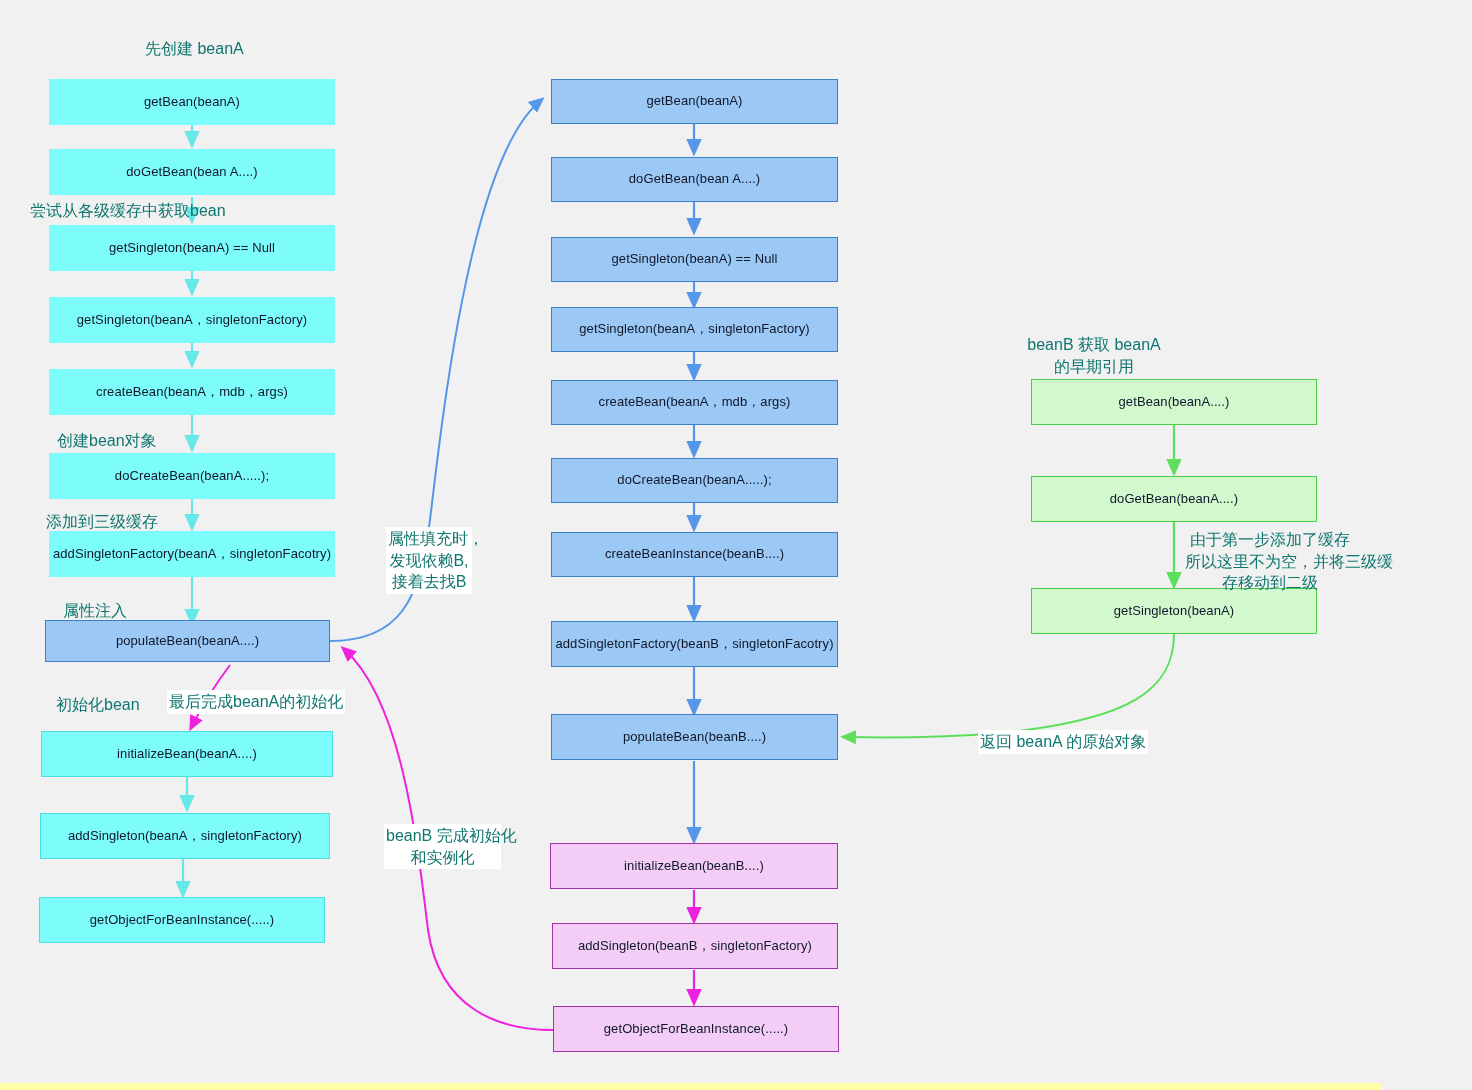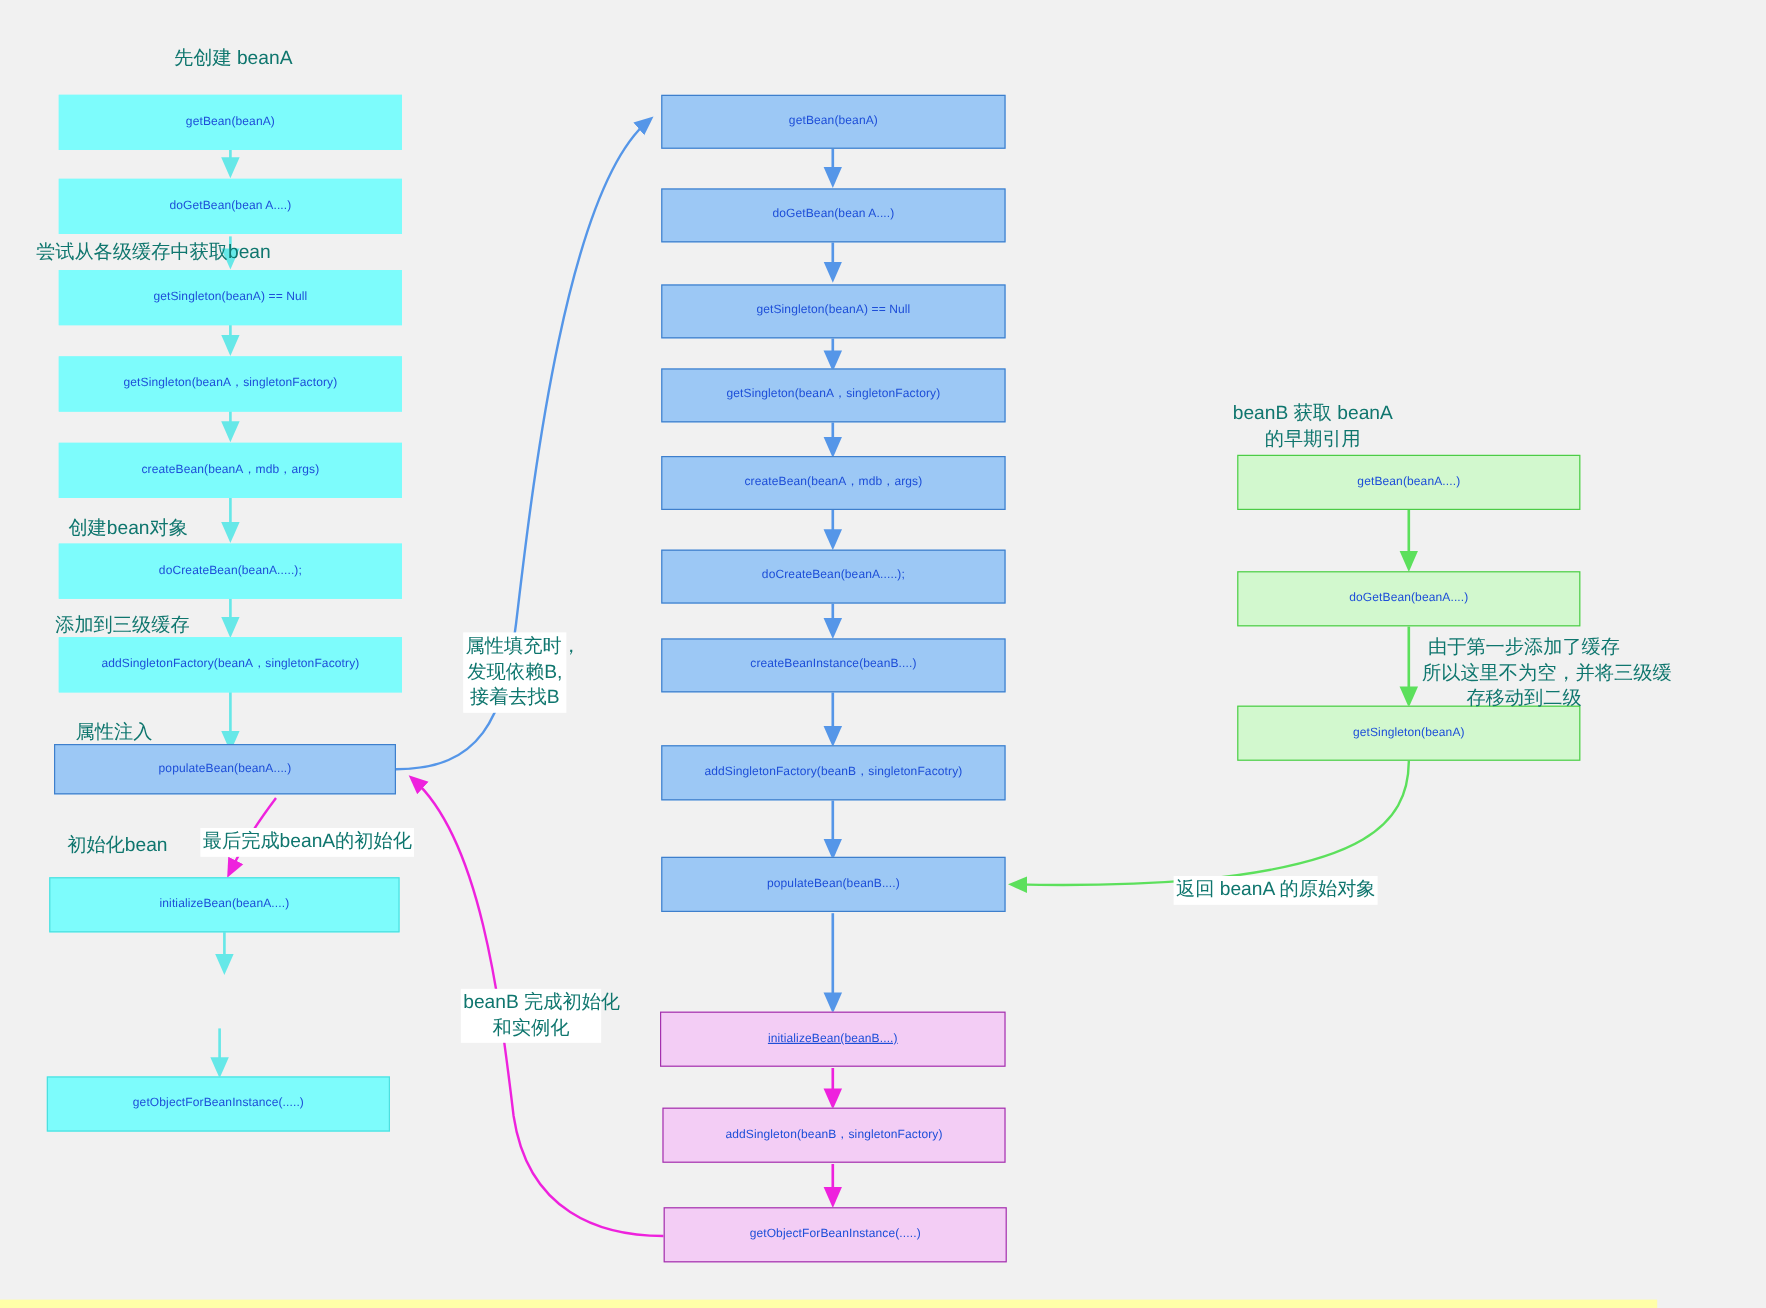--- a/index.html
+++ b/index.html
@@ -29,22 +29,22 @@
     height: 1090px;
     pointer-events: none;
   }
   .node {
     position: absolute;
     box-sizing: border-box;
     display: flex;
     align-items: center;
     justify-content: center;
     text-align: center;
-    font-size: 10px;
-    color: #1d4ed8;
+    font-size: 13px;
+    color: #0f172a;
     line-height: 1.25;
     letter-spacing: .1px;
     white-space: pre;
   }
   .node.cyan        { background: #7dfcfc; border: 1px solid #7dfcfc; }
   .node.cyan-b      { background: #7dfcfc; border: 1.6px solid #4ddfdf; }
   .node.blue        { background: #9cc8f5; border: 1.6px solid #3e7fcc; }
   .node.green       { background: #d2f8ce; border: 1.8px solid #4bcc46; }
   .node.magenta     { background: #f3cdf5; border: 1.8px solid #a331ad; }
 
@@ -140,38 +140,39 @@
 
   <div class="node cyan" style="left:49px; top:79px; width:286px; height:46px;">getBean(beanA)</div>
   <div class="node cyan" style="left:49px; top:149px; width:286px; height:46px;">doGetBean(bean A....)</div>
   <div class="node cyan" style="left:49px; top:225px; width:286px; height:46px;">getSingleton(beanA) == Null</div>
   <div class="node cyan" style="left:49px; top:297px; width:286px; height:46px;">getSingleton(beanA，singletonFactory)</div>
   <div class="node cyan" style="left:49px; top:369px; width:286px; height:46px;">createBean(beanA，mdb，args)</div>
   <div class="node cyan" style="left:49px; top:453px; width:286px; height:46px;">doCreateBean(beanA.....);</div>
   <div class="node cyan" style="left:49px; top:531px; width:286px; height:46px;">addSingletonFactory(beanA，singletonFacotry)</div>
   <div class="node blue" style="left:45px; top:620px; width:285px; height:42px;">populateBean(beanA....)</div>
   <div class="node cyan-b" style="left:41px; top:731px; width:292px; height:46px;">initializeBean(beanA....)</div>
+  <div class="node cyan-b" style="left:40px; top:813px; width:290px; height:46px;">addSingleton(beanA，singletonFactory)</div>
   <div class="node cyan-b" style="left:39px; top:897px; width:286px; height:46px;">getObjectForBeanInstance(.....)</div>
 
   <div class="label plain" style="left:6px; top:200px;margin-left:24px;">尝试从各级缓存中获取bean</div>
   <div class="label plain" style="left:57px; top:430px;">创建bean对象</div>
   <div class="label plain" style="left:46px; top:511px;">添加到三级缓存</div>
   <div class="label plain" style="left:63px; top:600px;">属性注入</div>
   <div class="label plain" style="left:56px; top:694px;">初始化bean</div>
 
   <div class="node blue" style="left:551px; top:79px; width:287px; height:45px;">getBean(beanA)</div>
   <div class="node blue" style="left:551px; top:157px; width:287px; height:45px;">doGetBean(bean A....)</div>
   <div class="node blue" style="left:551px; top:237px; width:287px; height:45px;">getSingleton(beanA) == Null</div>
   <div class="node blue" style="left:551px; top:307px; width:287px; height:45px;">getSingleton(beanA，singletonFactory)</div>
   <div class="node blue" style="left:551px; top:380px; width:287px; height:45px;">createBean(beanA，mdb，args)</div>
   <div class="node blue" style="left:551px; top:458px; width:287px; height:45px;">doCreateBean(beanA.....);</div>
   <div class="node blue" style="left:551px; top:621px; width:287px; height:46px;">addSingletonFactory(beanB，singletonFacotry)</div>
   <div class="node blue" style="left:551px; top:532px; width:287px; height:45px;">createBeanInstance(beanB....)</div>
   <div class="node blue" style="left:551px; top:714px; width:287px; height:46px;">populateBean(beanB....)</div>
-  <div class="node magenta" style="left:550px; top:843px; width:288px; height:46px;text-decoration:underline;">initializeBean(beanB....)</div>
+  <div class="node magenta" style="left:550px; top:843px; width:288px; height:46px;">initializeBean(beanB....)</div>
   <div class="node magenta" style="left:552px; top:923px; width:286px; height:46px;">addSingleton(beanB，singletonFactory)</div>
   <div class="node magenta" style="left:553px; top:1006px; width:286px; height:46px;">getObjectForBeanInstance(.....)</div>
 
   <div class="label plain center" style="left:1019px; top:334px; width:150px;">beanB 获取 beanA
 的早期引用</div>
 
   <div class="node green" style="left:1031px; top:379px; width:286px; height:46px;">getBean(beanA....)</div>
   <div class="node green" style="left:1031px; top:476px; width:286px; height:46px;">doGetBean(beanA....)</div>
   <div class="node green" style="left:1031px; top:588px; width:286px; height:46px;">getSingleton(beanA)</div>
 

